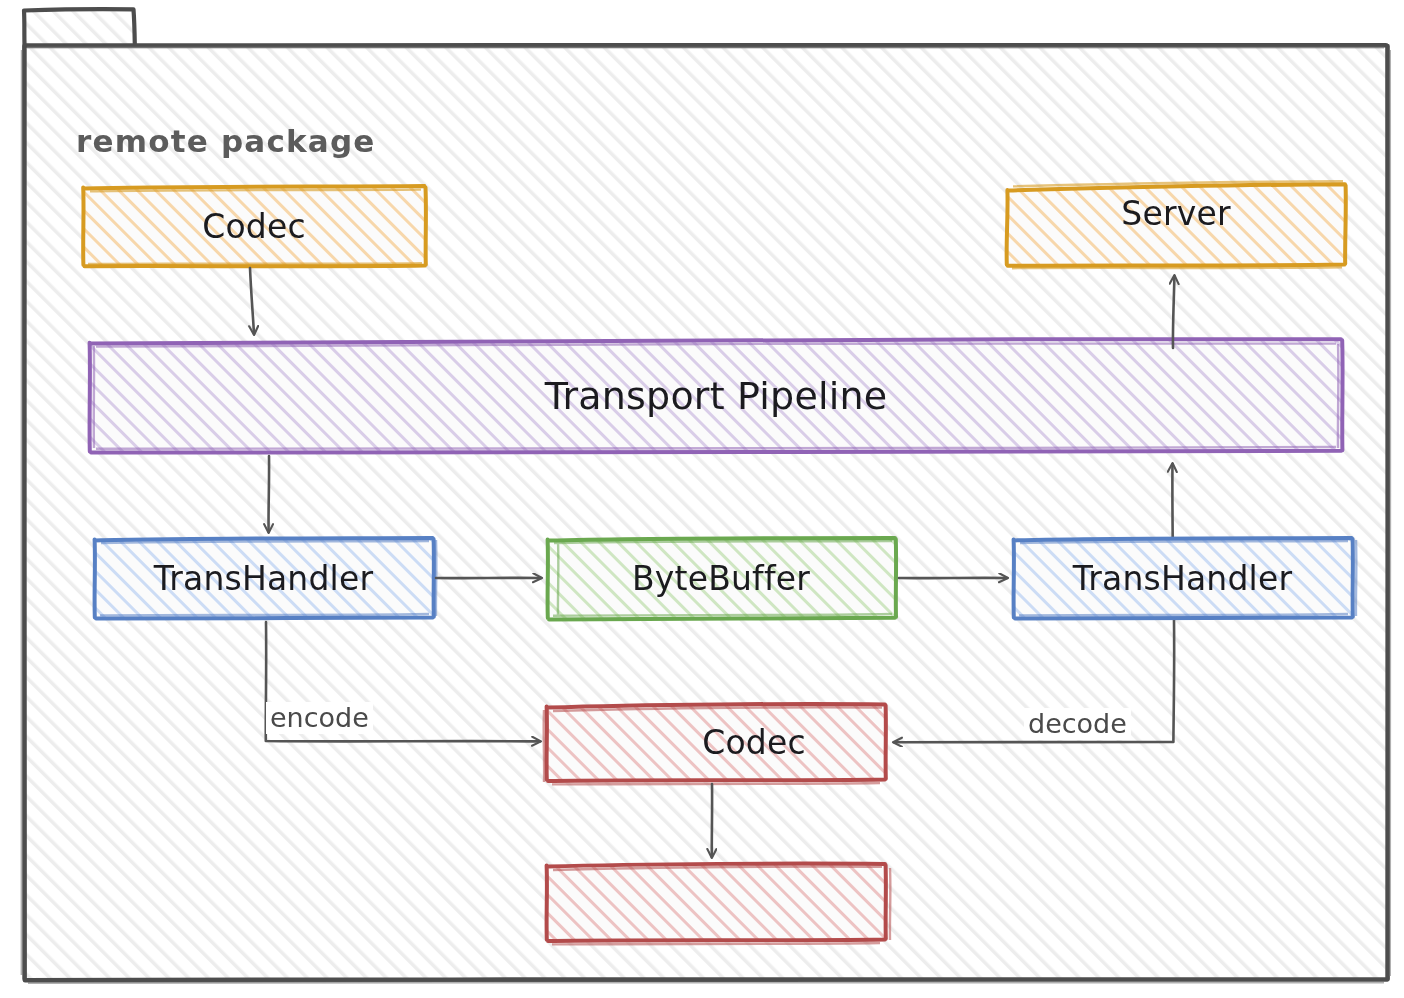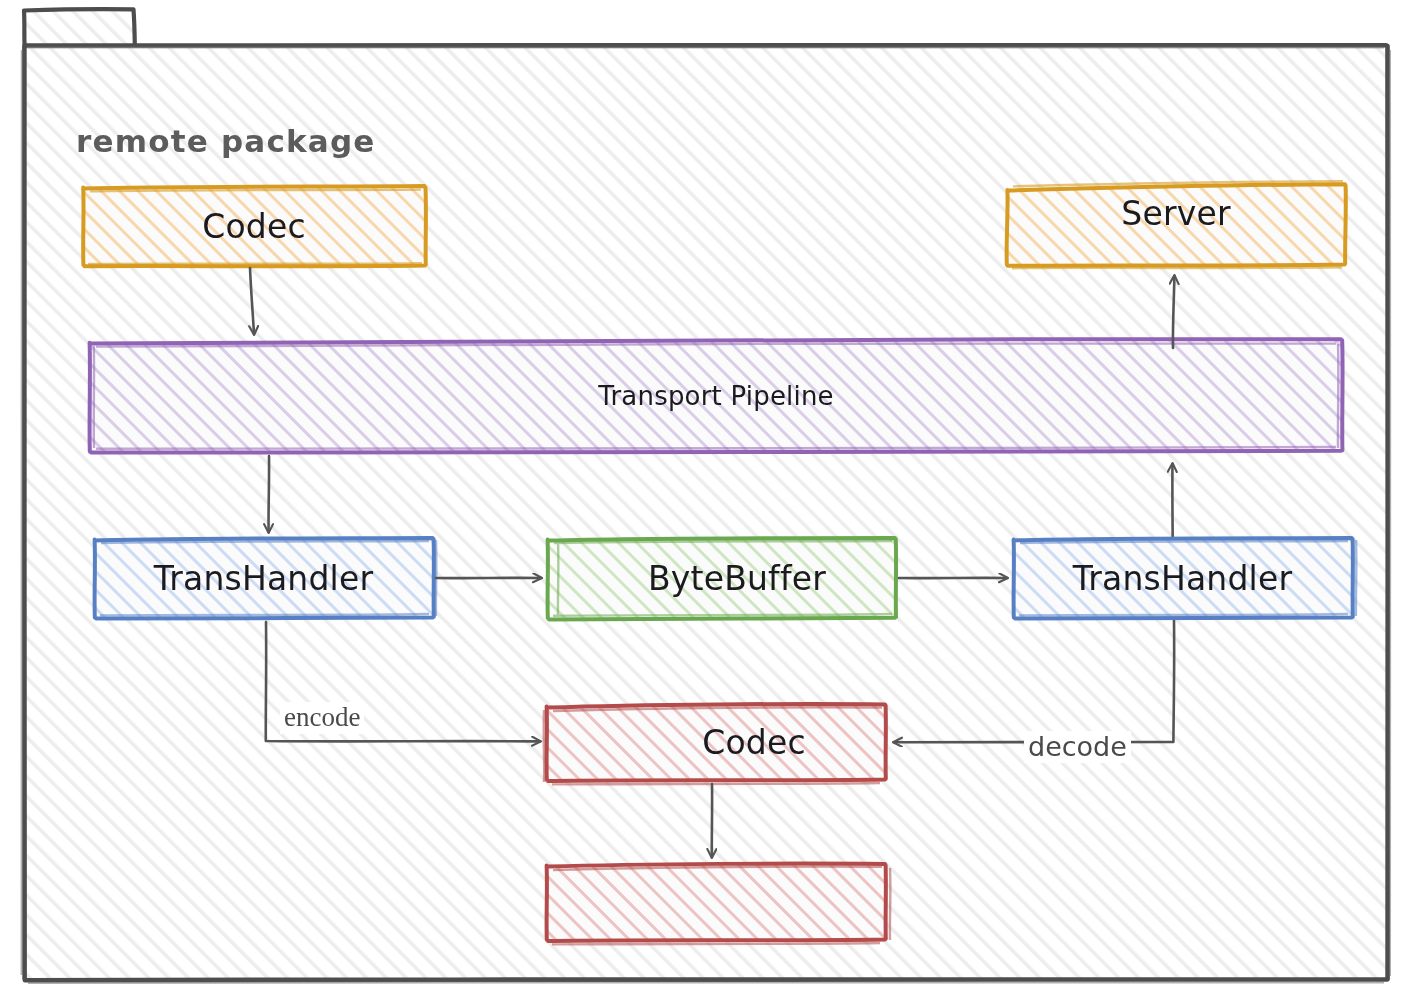--- a/index.html
+++ b/index.html
@@ -49,21 +49,21 @@
     position: absolute;
     font-family: "DejaVu Sans", sans-serif;
     color: #4a4a4a;
     font-size: 27px;
     background: #ffffff;
     padding: 1px 4px;
     white-space: nowrap;
     line-height: 1.1;
   }
   .sz-box  { font-size: 33px; }
-  .sz-pipe { font-size: 26px; }
+  .sz-pipe { font-size: 38px; }
 </style>
 </head>
 <body>
 
 <div id="stage">
 
   <svg id="diagram-svg" viewBox="0 0 1404 998" xmlns="http://www.w3.org/2000/svg">
     <defs>
 
       <pattern id="h-grey" width="14" height="14" patternUnits="userSpaceOnUse" patternTransform="rotate(-45)">
@@ -204,24 +204,24 @@
   <div class="pkg-title" style="left:76px; top:100px;margin-top:23px;">remote package</div>
 
   <div class="node-label sz-box" style="left:82px; top:185px; width:344px; height:82px;">Codec</div>
 
   <div class="node-label sz-box" style="left:1006px; top:184px; width:340px; height:58px;">Server</div>
 
   <div class="node-label sz-pipe" style="left:88px; top:338px; width:1256px; height:116px;">Transport Pipeline</div>
 
   <div class="node-label sz-box" style="left:93px; top:537px; width:341px; height:82px;">TransHandler</div>
 
-  <div class="node-label sz-box" style="left:546px; top:537px; width:350px; height:82px;padding-left:16px;">ByteBuffer</div>
+  <div class="node-label sz-box" style="left:546px; top:537px; width:350px; height:82px;">ByteBuffer</div>
 
   <div class="node-label sz-box" style="left:1012px; top:537px; width:341px; height:82px;">TransHandler</div>
 
   <div class="node-label sz-box" style="left:545px; top:703px; width:340px; height:78px;margin-left:39px;">Codec</div>
 
 
-  <div class="edge-label" style="left:280px; top:702px;font-family:Liberation Serif, serif;">encode</div>
-
-  <div class="edge-label" style="left:1024px; top:731px;">decode</div>
+  <div class="edge-label" style="left:266px; top:702px;">encode</div>
+
+  <div class="edge-label" style="left:1024px; top:708px;">decode</div>
 
 </div>
 
 </body></html>

